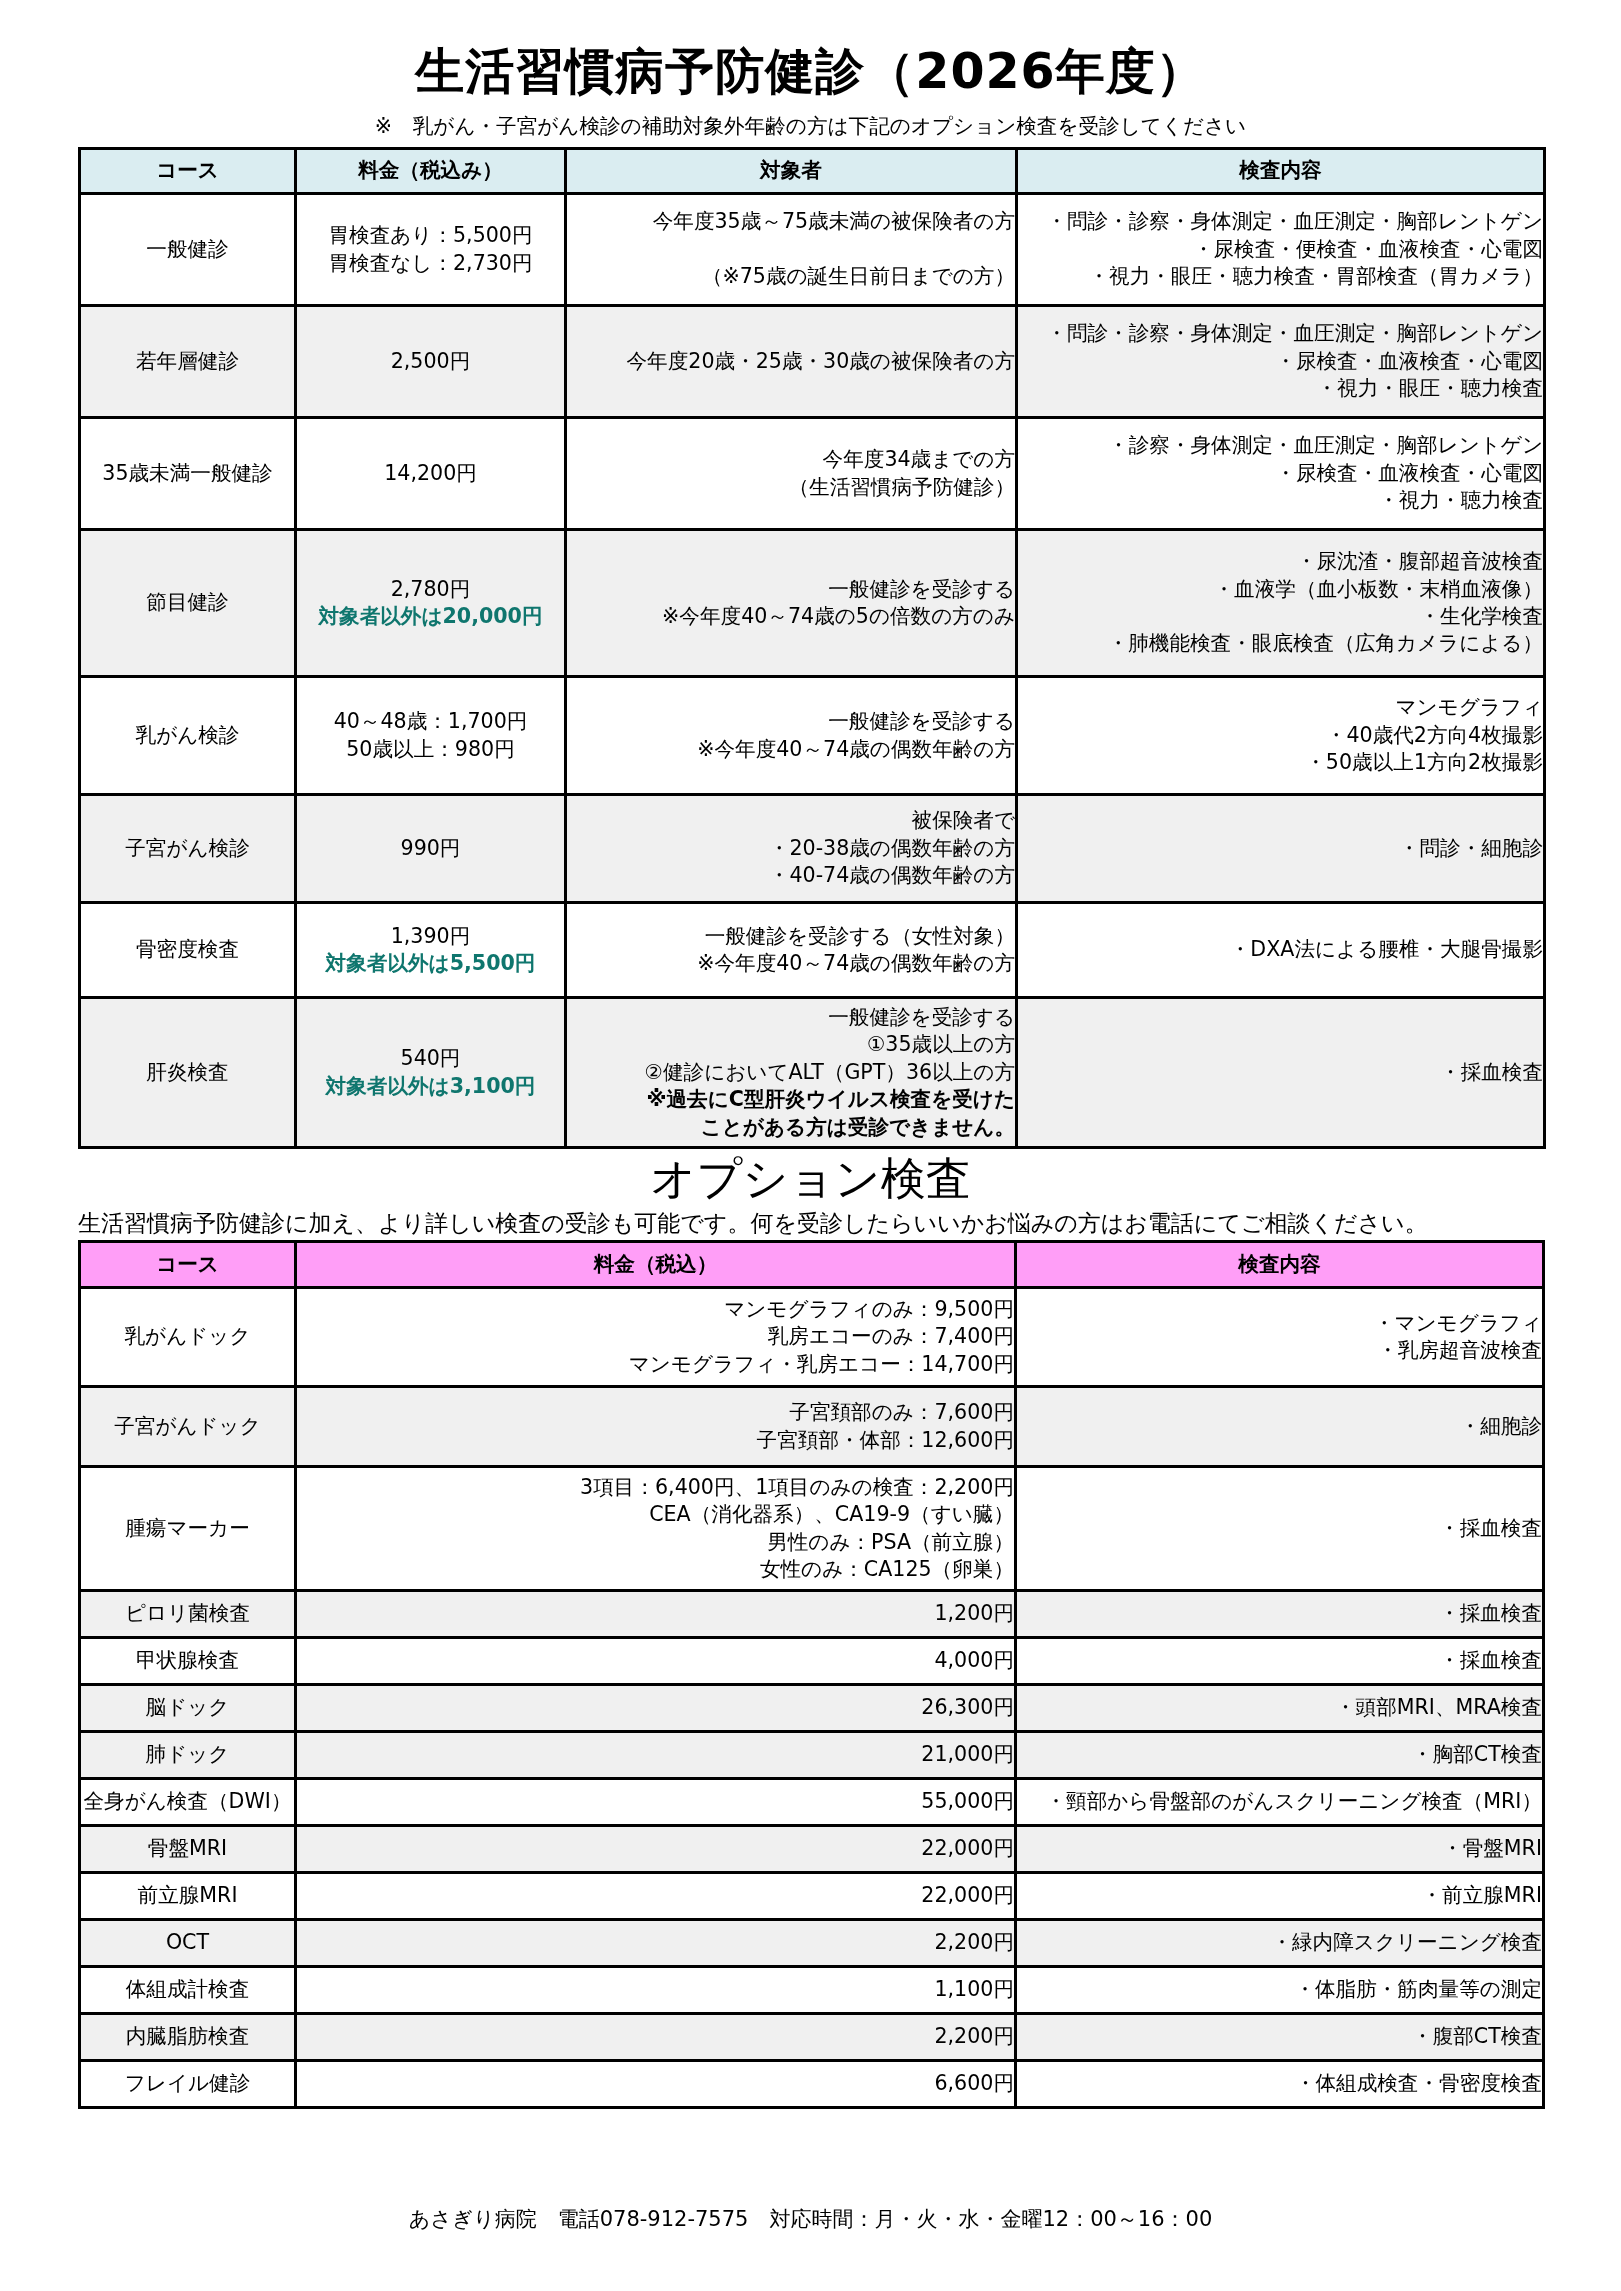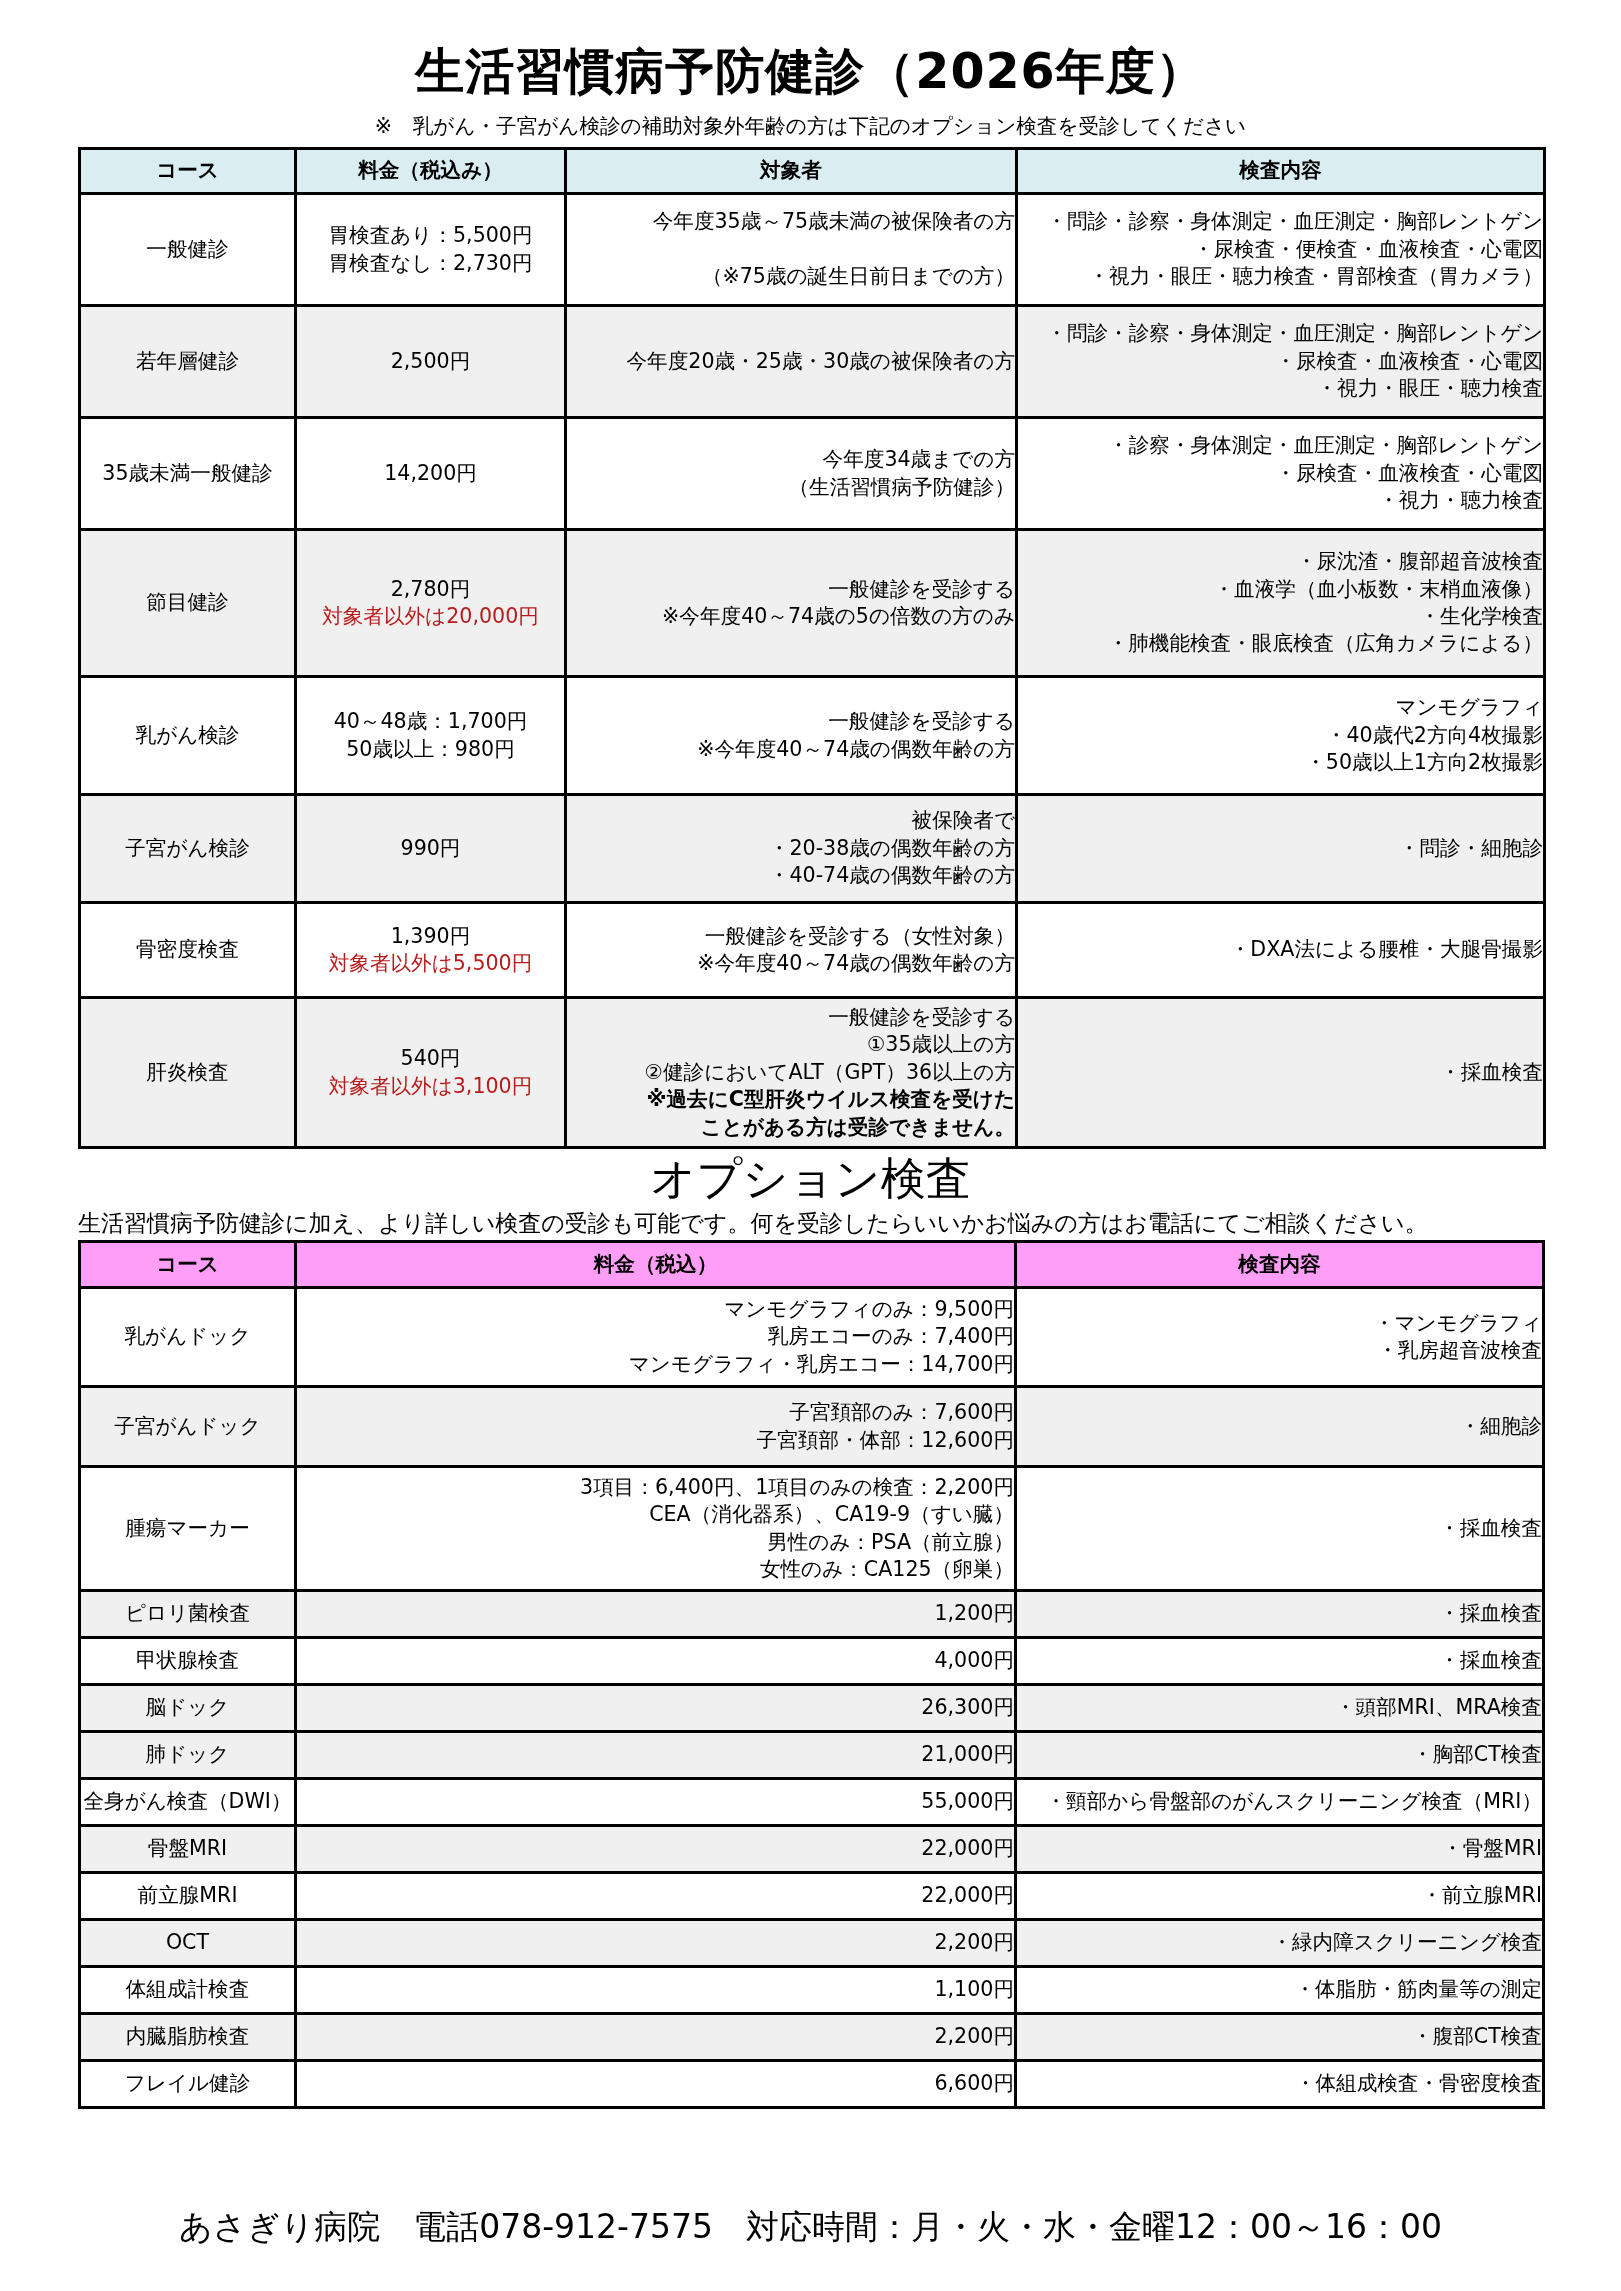--- a/index.html
+++ b/index.html
@@ -10,26 +10,26 @@
   table { position: absolute; border-collapse: collapse; table-layout: fixed; }
   td, th { border: 3.9px solid #000; font-size: 20.6px; line-height: 27.4px; vertical-align: middle; }
   th { font-weight: bold; text-align: center; }
   #t1 { left: 78px; top: 147px; width: 1464px; }
   #t1 th { background: #daedf1; height: 45px; }
   #t2 { left: 78px; top: 1240px; width: 1464px; }
   #t2 th { background: #ff9ef7; height: 46px; }
   .c { text-align: center; }
   .l { text-align: right; padding-left: 3.9px; }
   .gray { background: #f0f0f0; }
-  .red { color: #b91c1c; }
+  .red { color: #0f766e; font-weight: bold; }
   .bold { font-weight: bold; }
   .line { display: block; white-space: nowrap; }
   .opt-title { position: absolute; left: 0; width: 1621px; top: 1149px; text-align: center; font-size: 45px; font-weight: normal; }
   .opt-note { position: absolute; left: 78px; top: 1208px; font-size: 23px; white-space: nowrap; }
-  .footer { position: absolute; left: 0; width: 1621px; top: 2205px; text-align: center; font-size: 33px; }
+  .footer { position: absolute; left: 0; width: 1621px; top: 2205px; text-align: center; font-size: 21px; }
   #t2 td.single { height: 47px; }
 </style>
 </head>
 <body>
 
 <div class="title">生活習慣病予防健診（2026年度）</div>
 <div class="note">※　乳がん・子宮がん検診の補助対象外年齢の方は下記のオプション検査を受診してください</div>
 
 <table id="t1">
   <colgroup>

